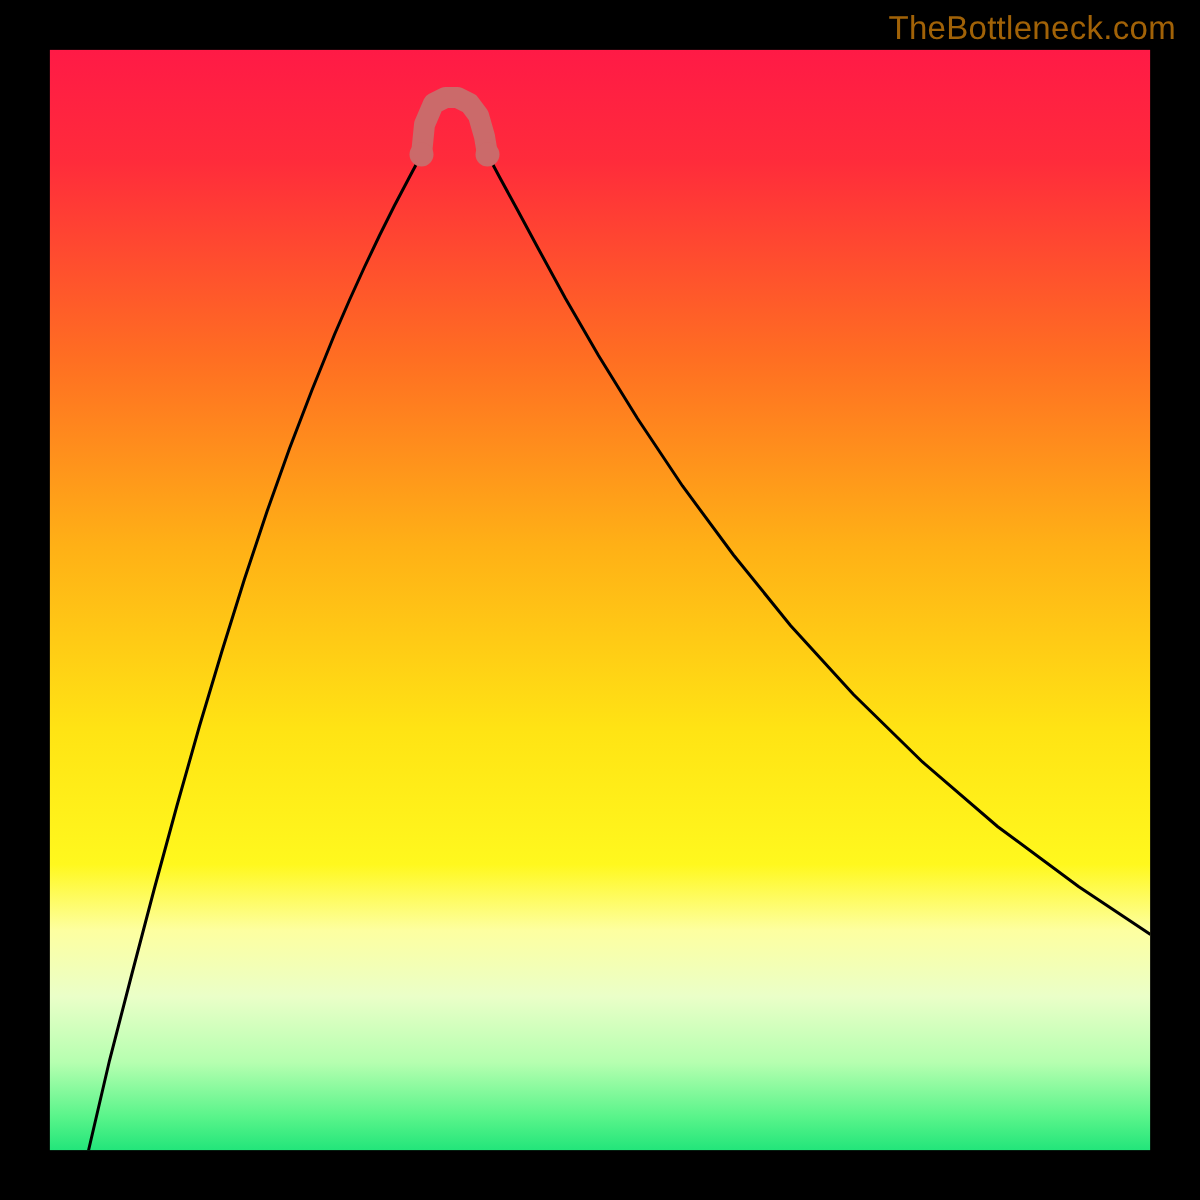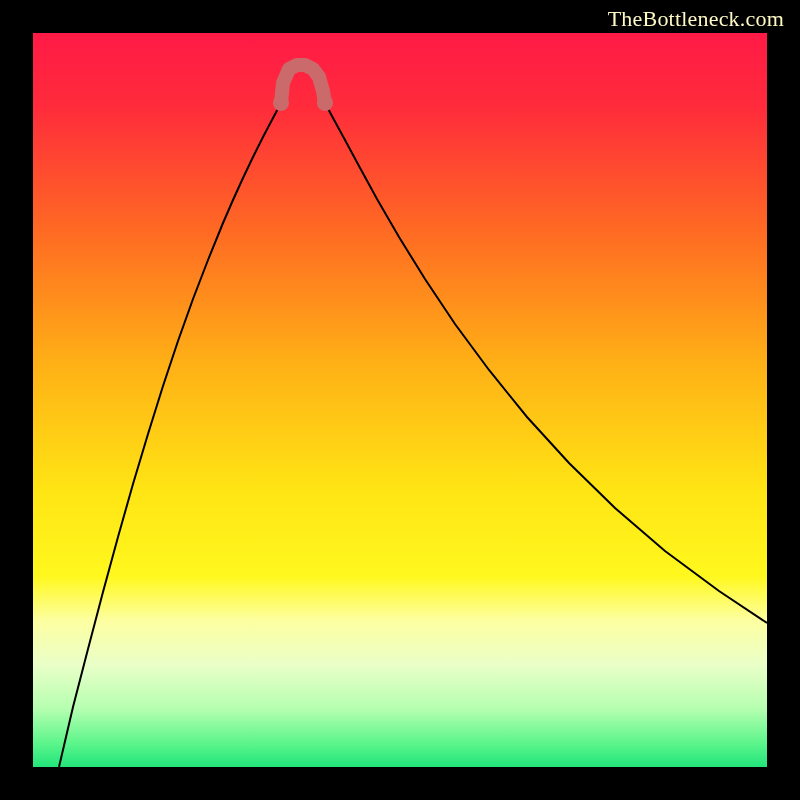--- a/index.html
+++ b/index.html
@@ -15,23 +15,23 @@
     top: 33px;
     left: 33px;
     width: 734px;
     height: 734px;
     overflow: hidden;
   }
   .watermark {
     position: absolute;
     top: 6px;
     right: 16px;
-    font-family: Liberation Serif, serif;
+    font-family: Liberation Sans, sans-serif;
     font-size: 22px;
-    color: #fef9c3;
+    color: #a16207;
     font-weight: 500;
     letter-spacing: 0.2px;
   }
   svg { display: block; }
 </style>
 </head>
 <body>
 
 <div class="frame">
 

